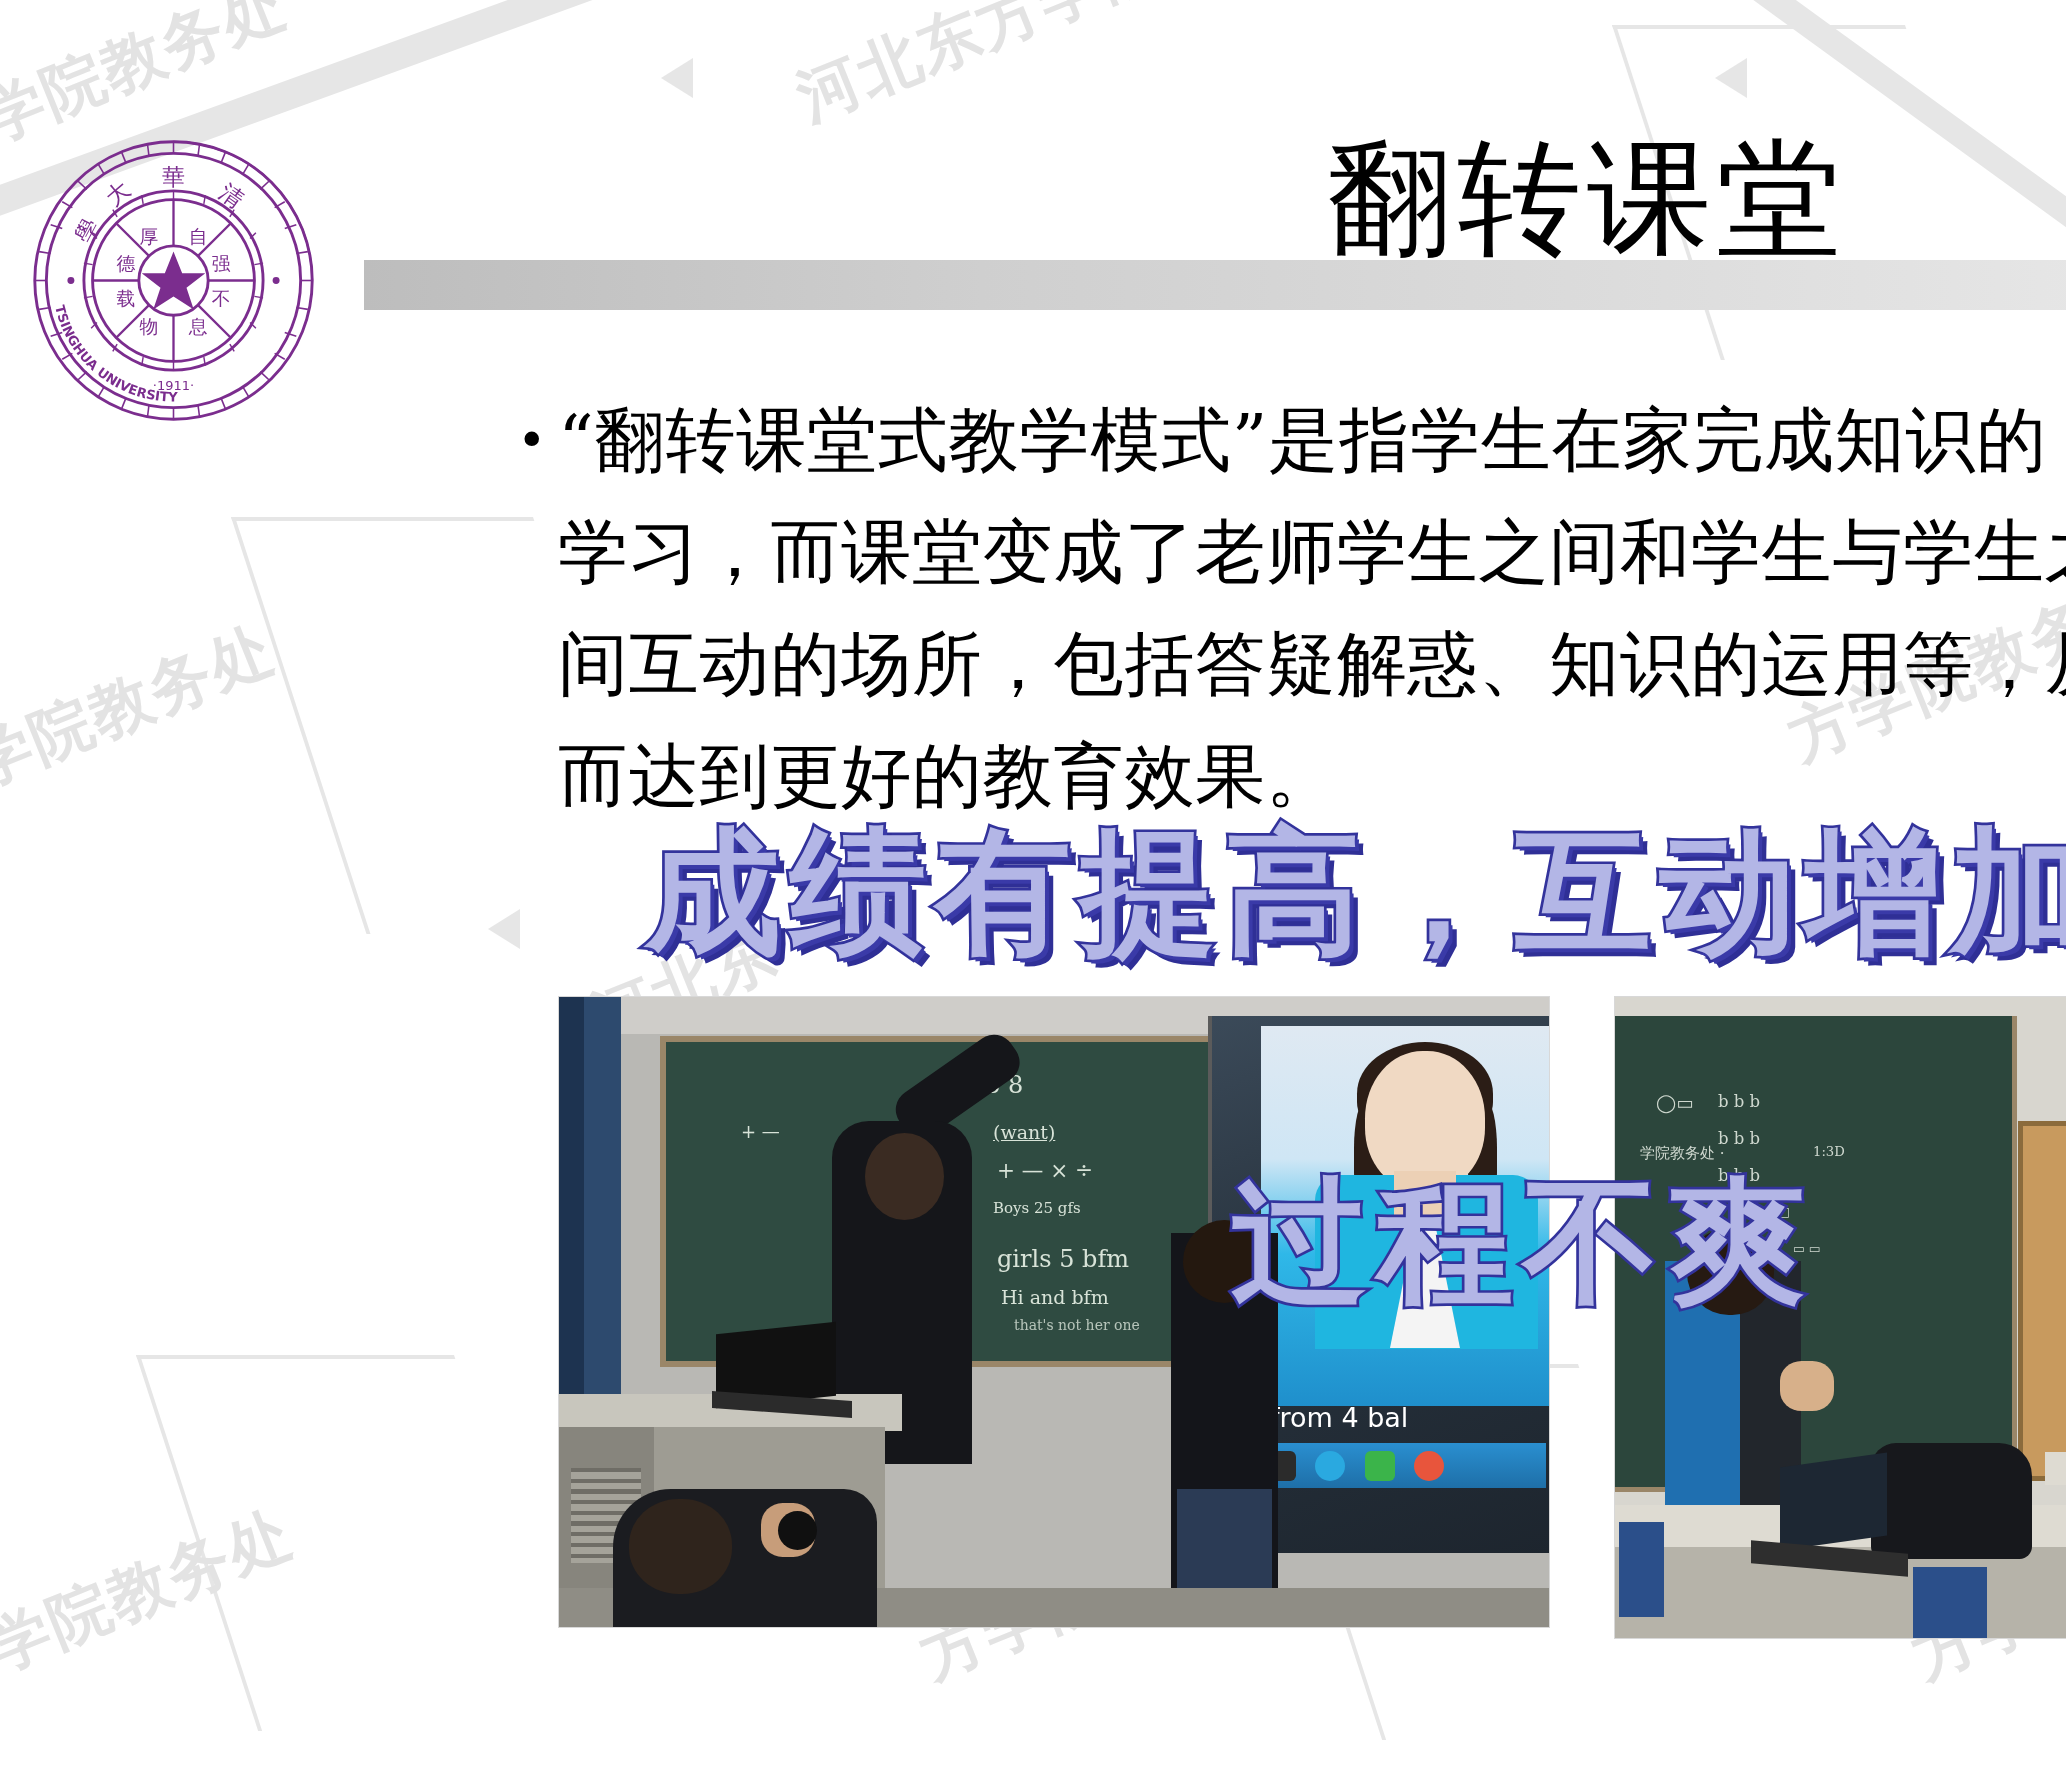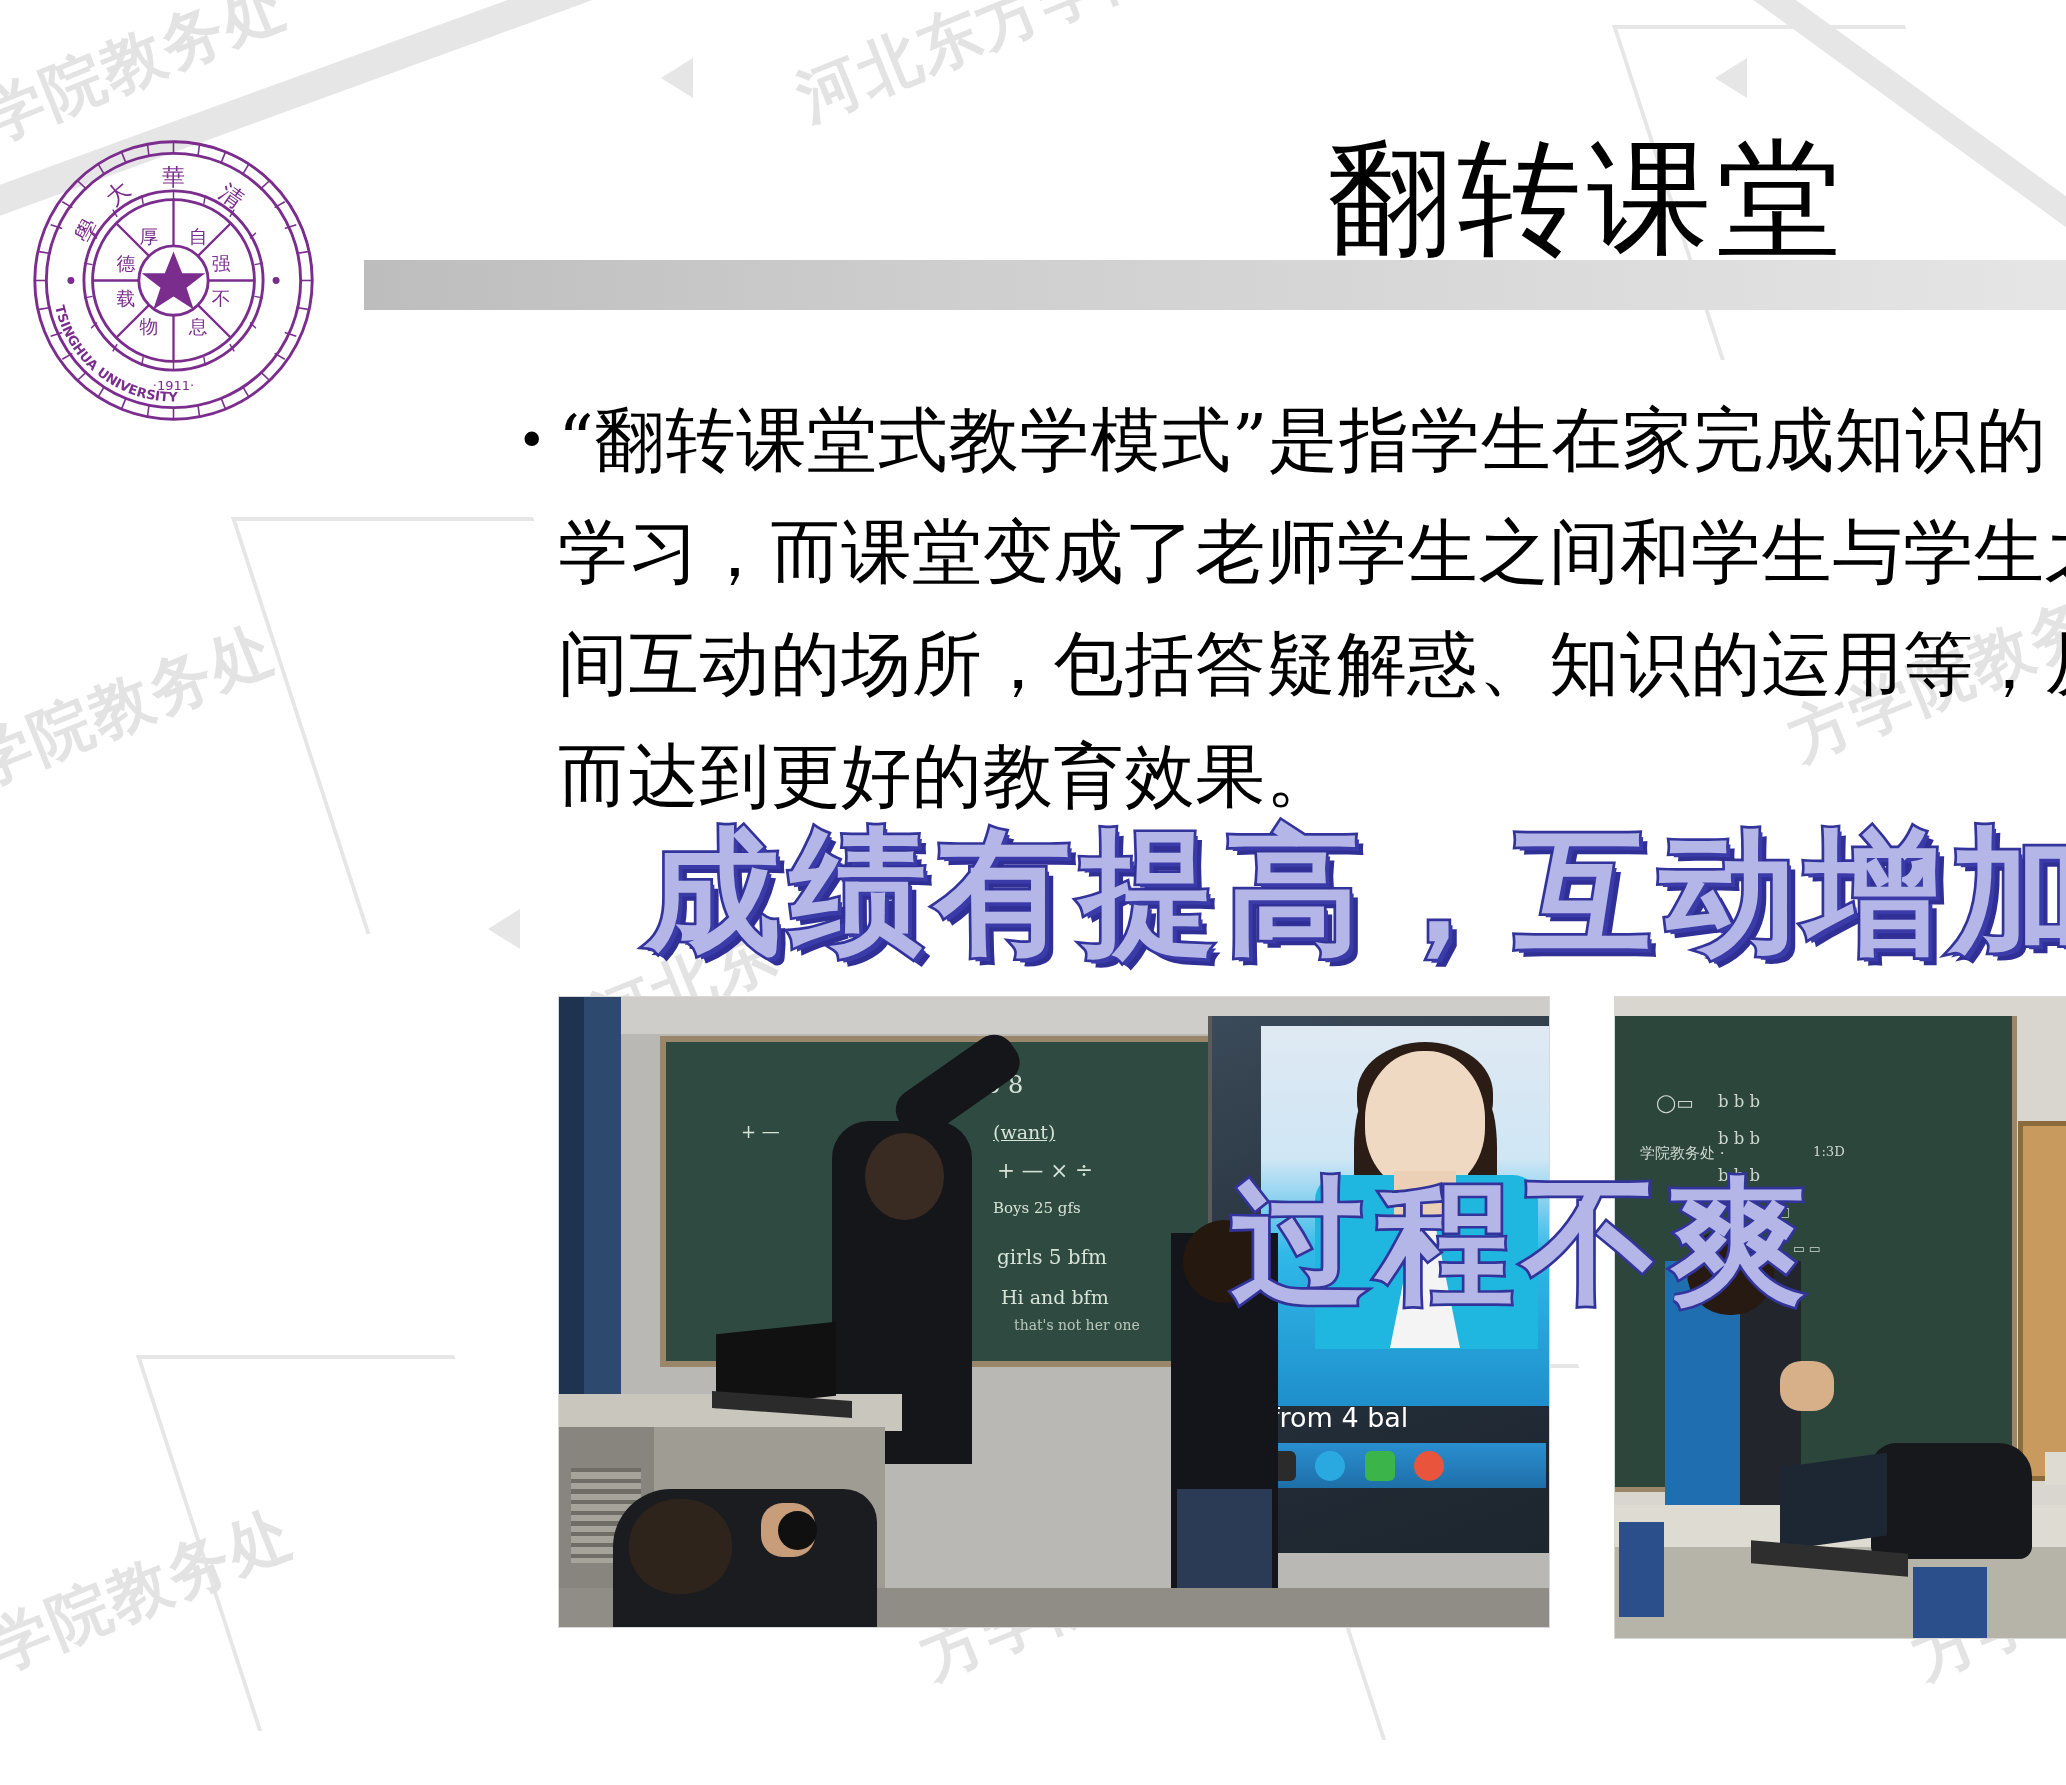--- a/index.html
+++ b/index.html
@@ -404,21 +404,21 @@
     <div class="lp-wall"></div>
     <div class="lp-ceil"></div>
     <div class="lp-curtain"></div>
     <div class="lp-curtain2"></div>
     <div class="lp-board"></div>
     <div class="lp-chalk" style="left:426px;top:74px;font-size:24px;">8  8</div>
     <div class="lp-chalk" style="left:182px;top:124px;font-size:18px;">+  —</div>
     <div class="lp-chalk" style="left:434px;top:124px;font-size:19px;text-decoration:underline;">(want)</div>
     <div class="lp-chalk" style="left:438px;top:161px;font-size:21.5px;">+ — ×  ÷</div>
     <div class="lp-chalk" style="left:434px;top:202px;font-size:15px;">Boys  25   gfs</div>
-    <div class="lp-chalk" style="left:438px;top:248px;font-size:20px;">girls  5   bfm</div>
+    <div class="lp-chalk" style="left:438px;top:248px;font-size:24px;">girls  5   bfm</div>
     <div class="lp-chalk" style="left:442px;top:289px;font-size:19px;">Hi and bfm</div>
     <div class="lp-chalk" style="left:455px;top:320px;font-size:14px;opacity:.8;">that's not her one</div>
 
     <div class="lp-screen"></div>
     <div class="lp-vid"></div>
     <div class="lp-hair"></div>
     <div class="lp-hair2"></div>
     <div class="lp-hair3"></div>
     <div class="lp-face"></div>
     <div class="lp-suit"></div>

